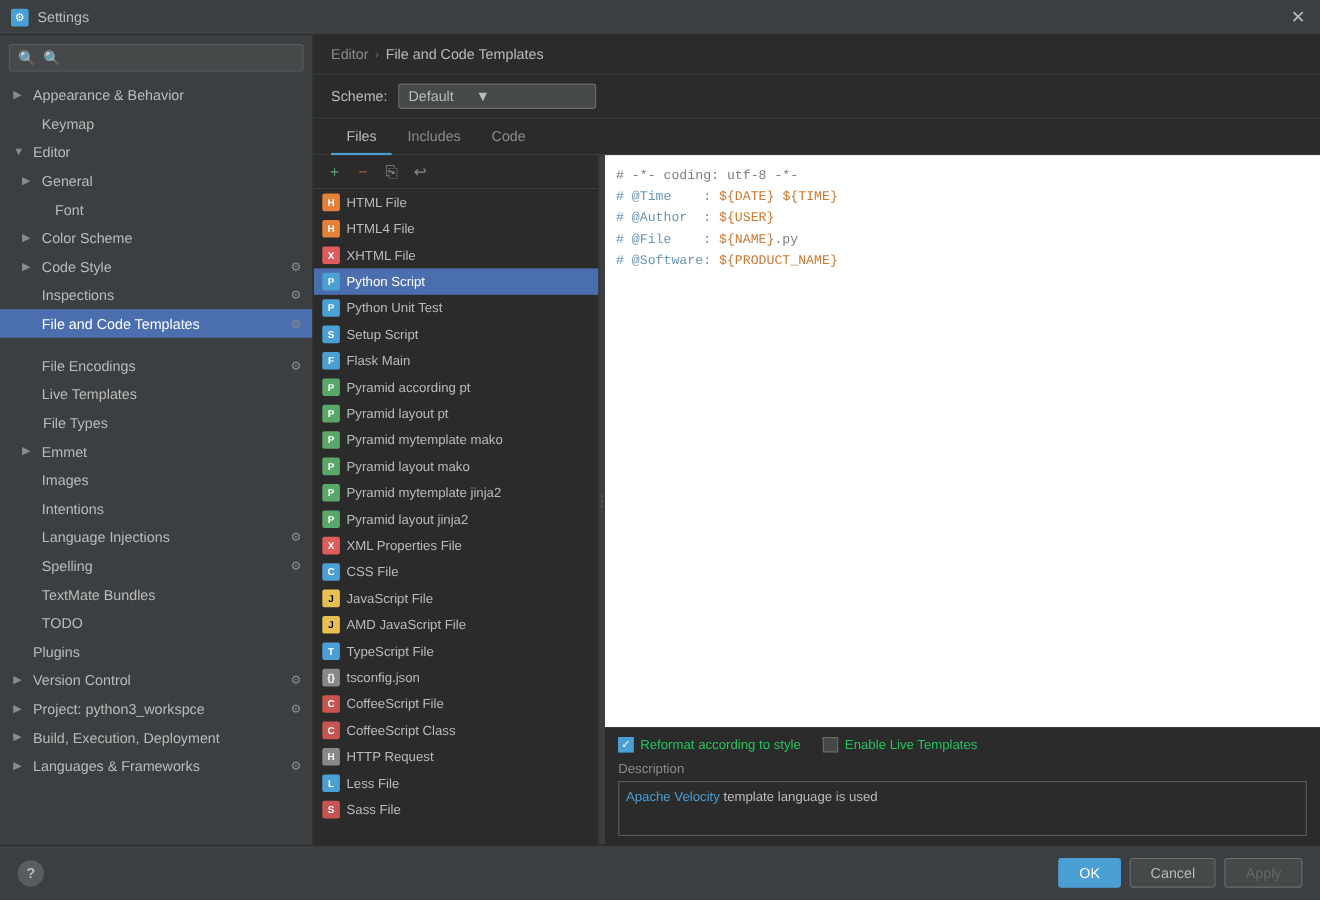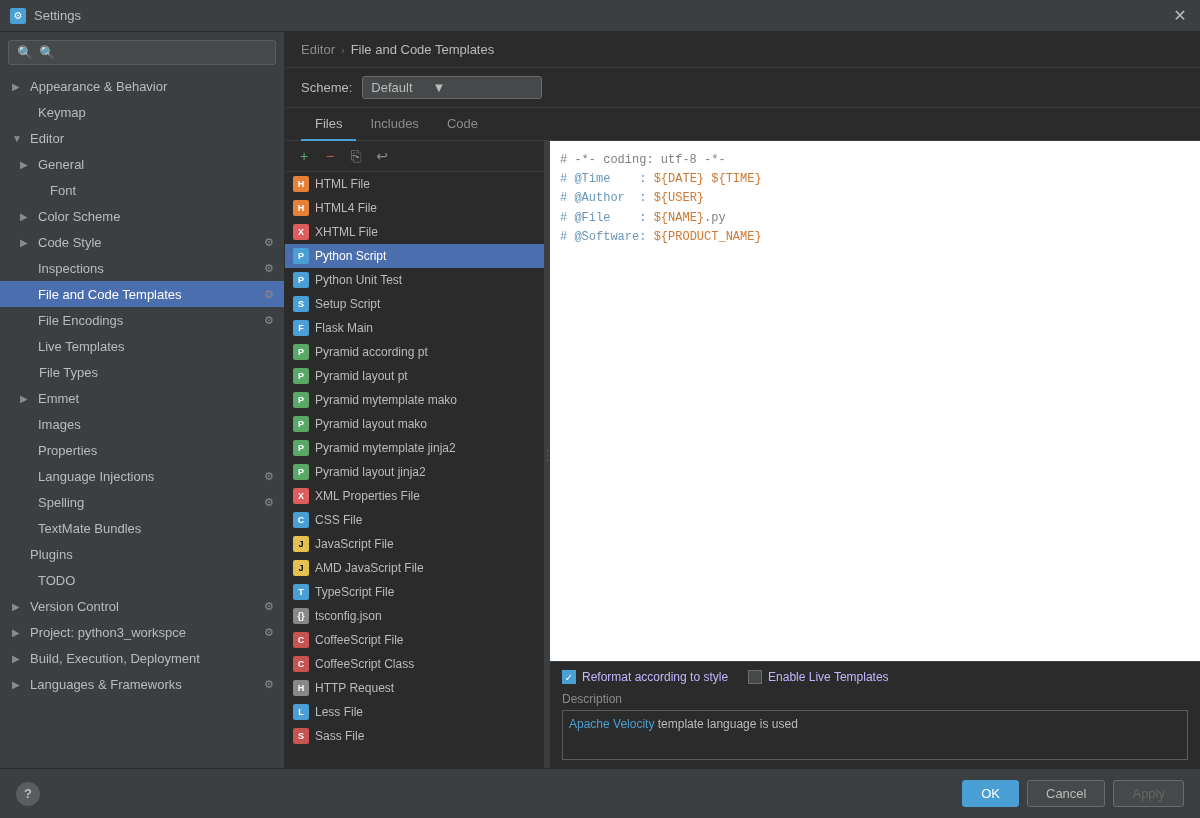--- a/index.html
+++ b/index.html
@@ -282,21 +282,21 @@
       justify-content: center;
       cursor: pointer;
       flex-shrink: 0;
     }
     .checkbox-box.checked { background: #4a9fd4; border-color: #4a9fd4; }
     .checkbox-box.checked::after {
       content: '✓';
       color: white;
       font-size: 10px;
     }
-    .checkbox-label { color: #c4b5fd; font-size: 12px; }
+    .checkbox-label { color: #22c55e; font-size: 12px; }
 
     .description-section {
       padding: 0 12px 8px;
     }
     .description-label {
       color: #8b8b8b;
       font-size: 12px;
       margin-bottom: 4px;
     }
     .description-box {
@@ -462,21 +462,21 @@
         <div class="sidebar-item" style="padding-left: 20px;">
           <span style="width: 12px; display: inline-block;"></span>
           <span class="label">Inspections</span>
           <span style="width: 14px; height: 14px; display: flex; align-items: center; justify-content: center; color: rgb(139, 139, 139); font-size: 11px; flex-shrink: 0;">⚙</span>
         </div>
         <div class="sidebar-item active" style="padding-left: 20px;">
           <span style="width: 12px; display: inline-block;"></span>
           <span class="label">File and Code Templates</span>
           <span style="width: 14px; height: 14px; display: flex; align-items: center; justify-content: center; color: rgb(139, 139, 139); font-size: 11px; flex-shrink: 0;">⚙</span>
         </div>
-        <div class="sidebar-item" style="padding-left: 20px;">
+        <div class="sidebar-item" style="padding-left: 20px; margin-top: 12px;">
           <span style="width: 12px; display: inline-block;"></span>
           <span class="label">File Encodings</span>
           <span style="width: 14px; height: 14px; display: flex; align-items: center; justify-content: center; color: rgb(139, 139, 139); font-size: 11px; flex-shrink: 0;">⚙</span>
         </div>
         <div class="sidebar-item" style="padding-left: 20px;">
           <span style="width: 12px; display: inline-block;"></span>
           <span class="label">Live Templates</span>
         </div>
         <div class="sidebar-item" style="padding-left: 21px;">
           <span style="width: 12px; display: inline-block;"></span>
@@ -485,43 +485,43 @@
         <div class="sidebar-item" style="padding-left: 20px;">
           <span class="arrow">▶</span>
           <span class="label">Emmet</span>
         </div>
         <div class="sidebar-item" style="padding-left: 20px;">
           <span style="width: 12px; display: inline-block;"></span>
           <span class="label">Images</span>
         </div>
         <div class="sidebar-item" style="padding-left: 20px;">
           <span style="width: 12px; display: inline-block;"></span>
-          <span class="label">Properties</span>
+          <span class="label">Intentions</span>
         </div>
         <div class="sidebar-item" style="padding-left: 20px;">
           <span style="width: 12px; display: inline-block;"></span>
           <span class="label">Language Injections</span>
           <span style="width: 14px; height: 14px; display: flex; align-items: center; justify-content: center; color: rgb(139, 139, 139); font-size: 11px; flex-shrink: 0;">⚙</span>
         </div>
         <div class="sidebar-item" style="padding-left: 20px;">
           <span style="width: 12px; display: inline-block;"></span>
           <span class="label">Spelling</span>
           <span style="width: 14px; height: 14px; display: flex; align-items: center; justify-content: center; color: rgb(139, 139, 139); font-size: 11px; flex-shrink: 0;">⚙</span>
         </div>
         <div class="sidebar-item" style="padding-left: 20px;">
           <span style="width: 12px; display: inline-block;"></span>
           <span class="label">TextMate Bundles</span>
         </div>
+        <div class="sidebar-item" style="padding-left: 20px;">
+          <span style="width: 12px; display: inline-block;"></span>
+          <span class="label">TODO</span>
+        </div>
         <div class="sidebar-item" style="padding-left: 12px;">
           <span style="width: 12px; display: inline-block;"></span>
           <span class="label">Plugins</span>
-        </div>
-        <div class="sidebar-item" style="padding-left: 20px;">
-          <span style="width: 12px; display: inline-block;"></span>
-          <span class="label">TODO</span>
         </div>
         <div class="sidebar-item" style="padding-left: 12px;">
           <span class="arrow">▶</span>
           <span class="label">Version Control</span>
           <span style="width: 14px; height: 14px; display: flex; align-items: center; justify-content: center; color: rgb(139, 139, 139); font-size: 11px; flex-shrink: 0;">⚙</span>
         </div>
         <div class="sidebar-item" style="padding-left: 12px;">
           <span class="arrow">▶</span>
           <span class="label">Project: python3_workspce</span>
           <span style="width: 14px; height: 14px; display: flex; align-items: center; justify-content: center; color: rgb(139, 139, 139); font-size: 11px; flex-shrink: 0;">⚙</span>

